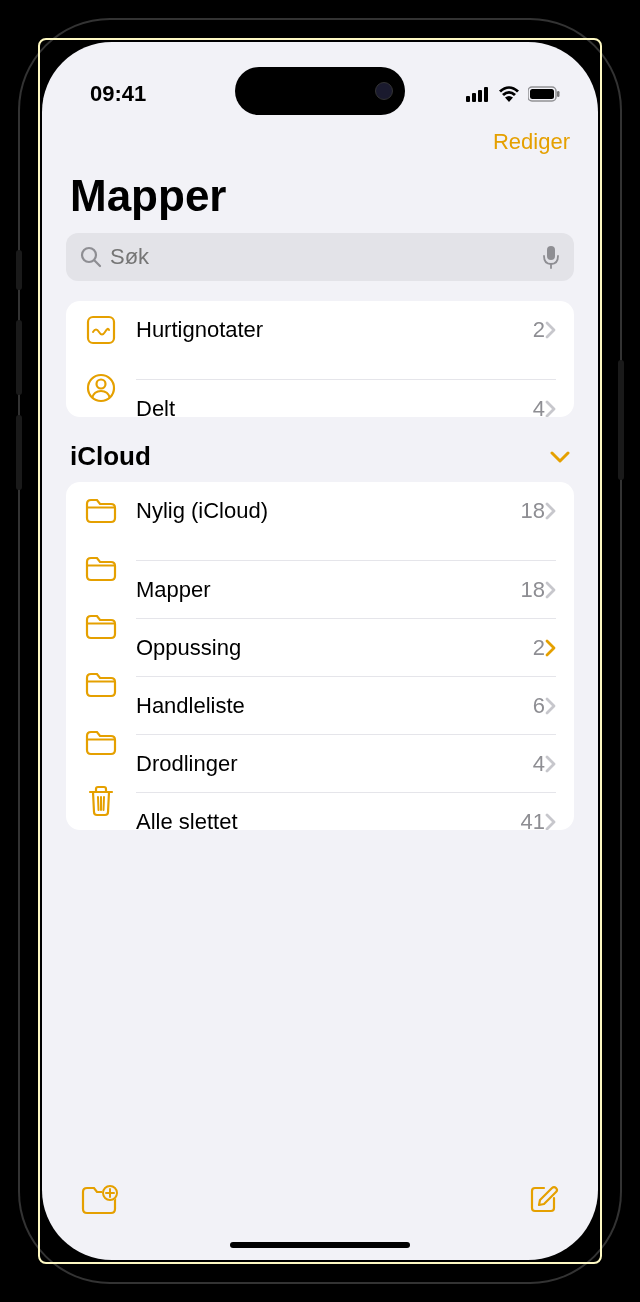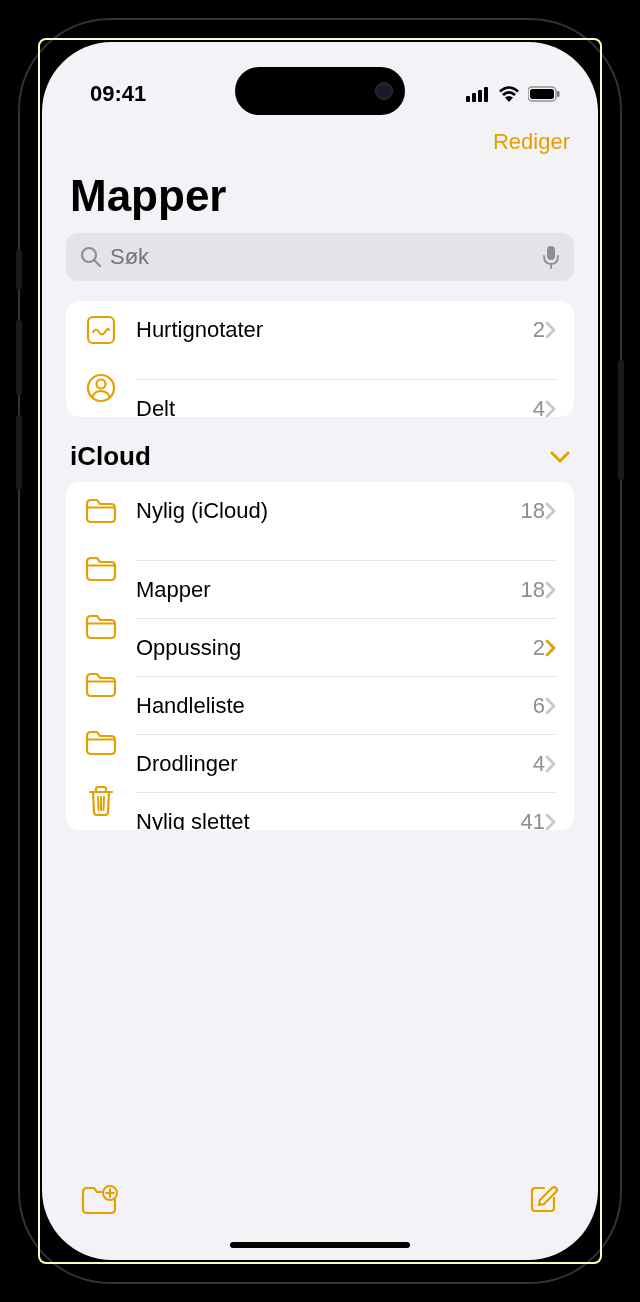--- a/index.html
+++ b/index.html
@@ -239,21 +239,21 @@
           <div class="list-item">
             <span class="icon-box">
               <svg width="30" height="34" viewBox="0 0 30 34">
                 <path d="M4 8 L26 8 M10 8 L10 5 Q10 3 12 3 L18 3 Q20 3 20 5 L20 8 M7 8 L8 28 Q8 31 11 31 L19 31 Q22 31 22 28 L23 8" fill="none" stroke="#e5a000" stroke-width="2.2" stroke-linecap="round"></path>
                 <line x1="12" y1="13" x2="12.5" y2="26" stroke="#e5a000" stroke-width="2" stroke-linecap="round"></line>
                 <line x1="15" y1="13" x2="15" y2="26" stroke="#e5a000" stroke-width="2" stroke-linecap="round"></line>
                 <line x1="18" y1="13" x2="17.5" y2="26" stroke="#e5a000" stroke-width="2" stroke-linecap="round"></line>
               </svg>
             </span>
             <div class="item-content">
-              <span class="item-label">Nylig slettet</span>
+              <span class="item-label">Alle slettet</span>
               <span class="item-count">41</span>
               <span class="chevron-wrap">
                 <svg width="11" height="18" viewBox="0 0 11 18">
                   <path d="M2 2 L9 9 L2 16" fill="none" stroke="#c7c7cc" stroke-width="2.8" stroke-linecap="round" stroke-linejoin="round"></path>
                 </svg>
               </span>
             </div>
           </div>
         </div>
 

